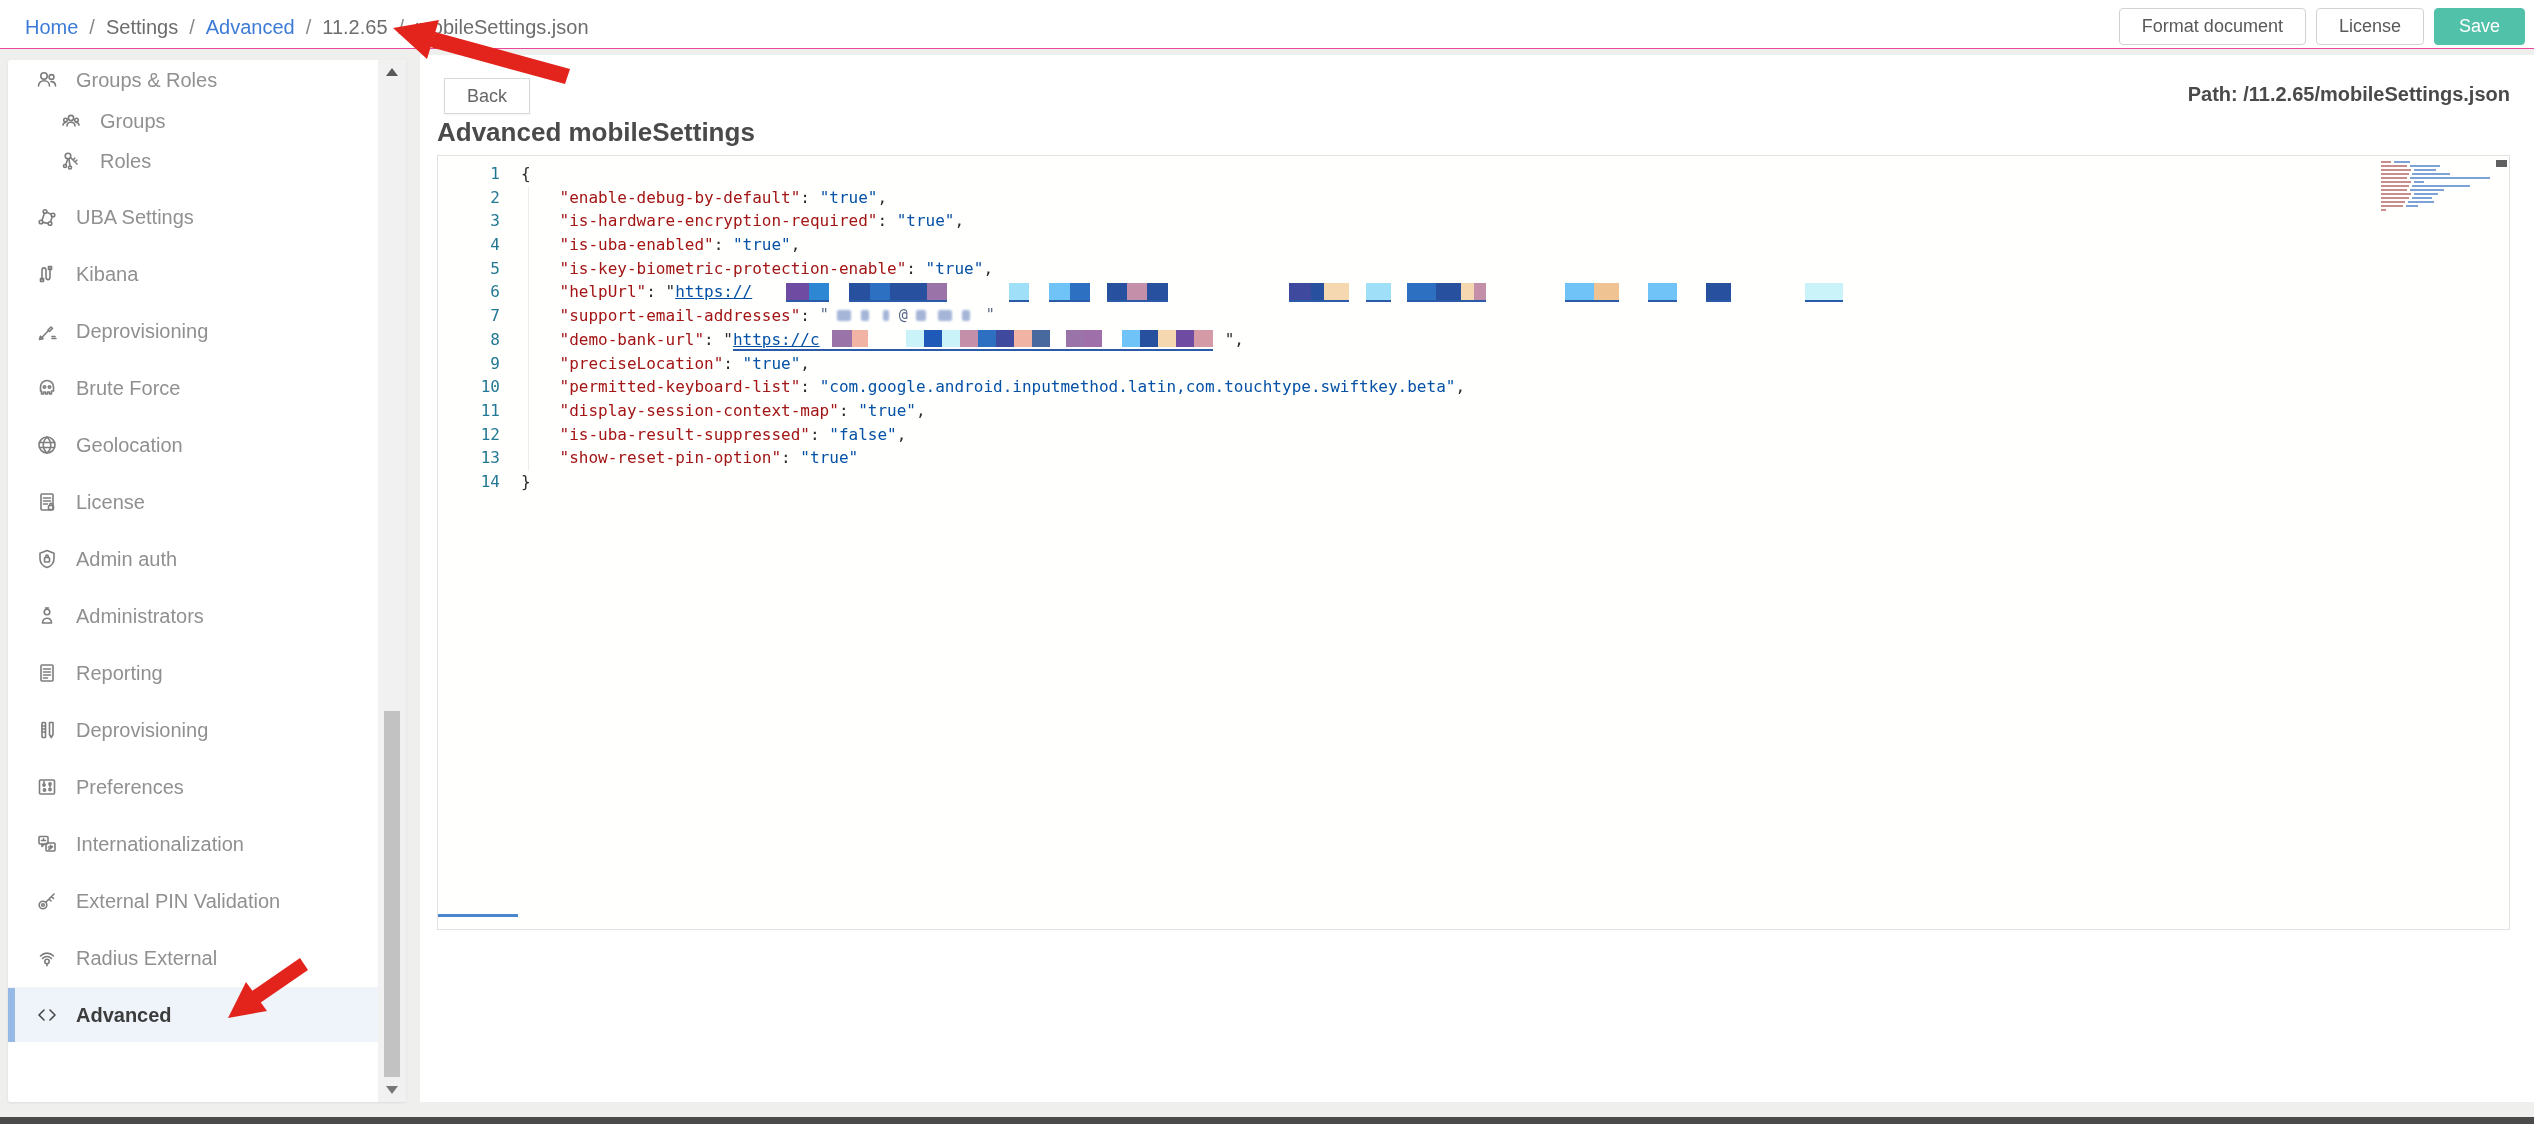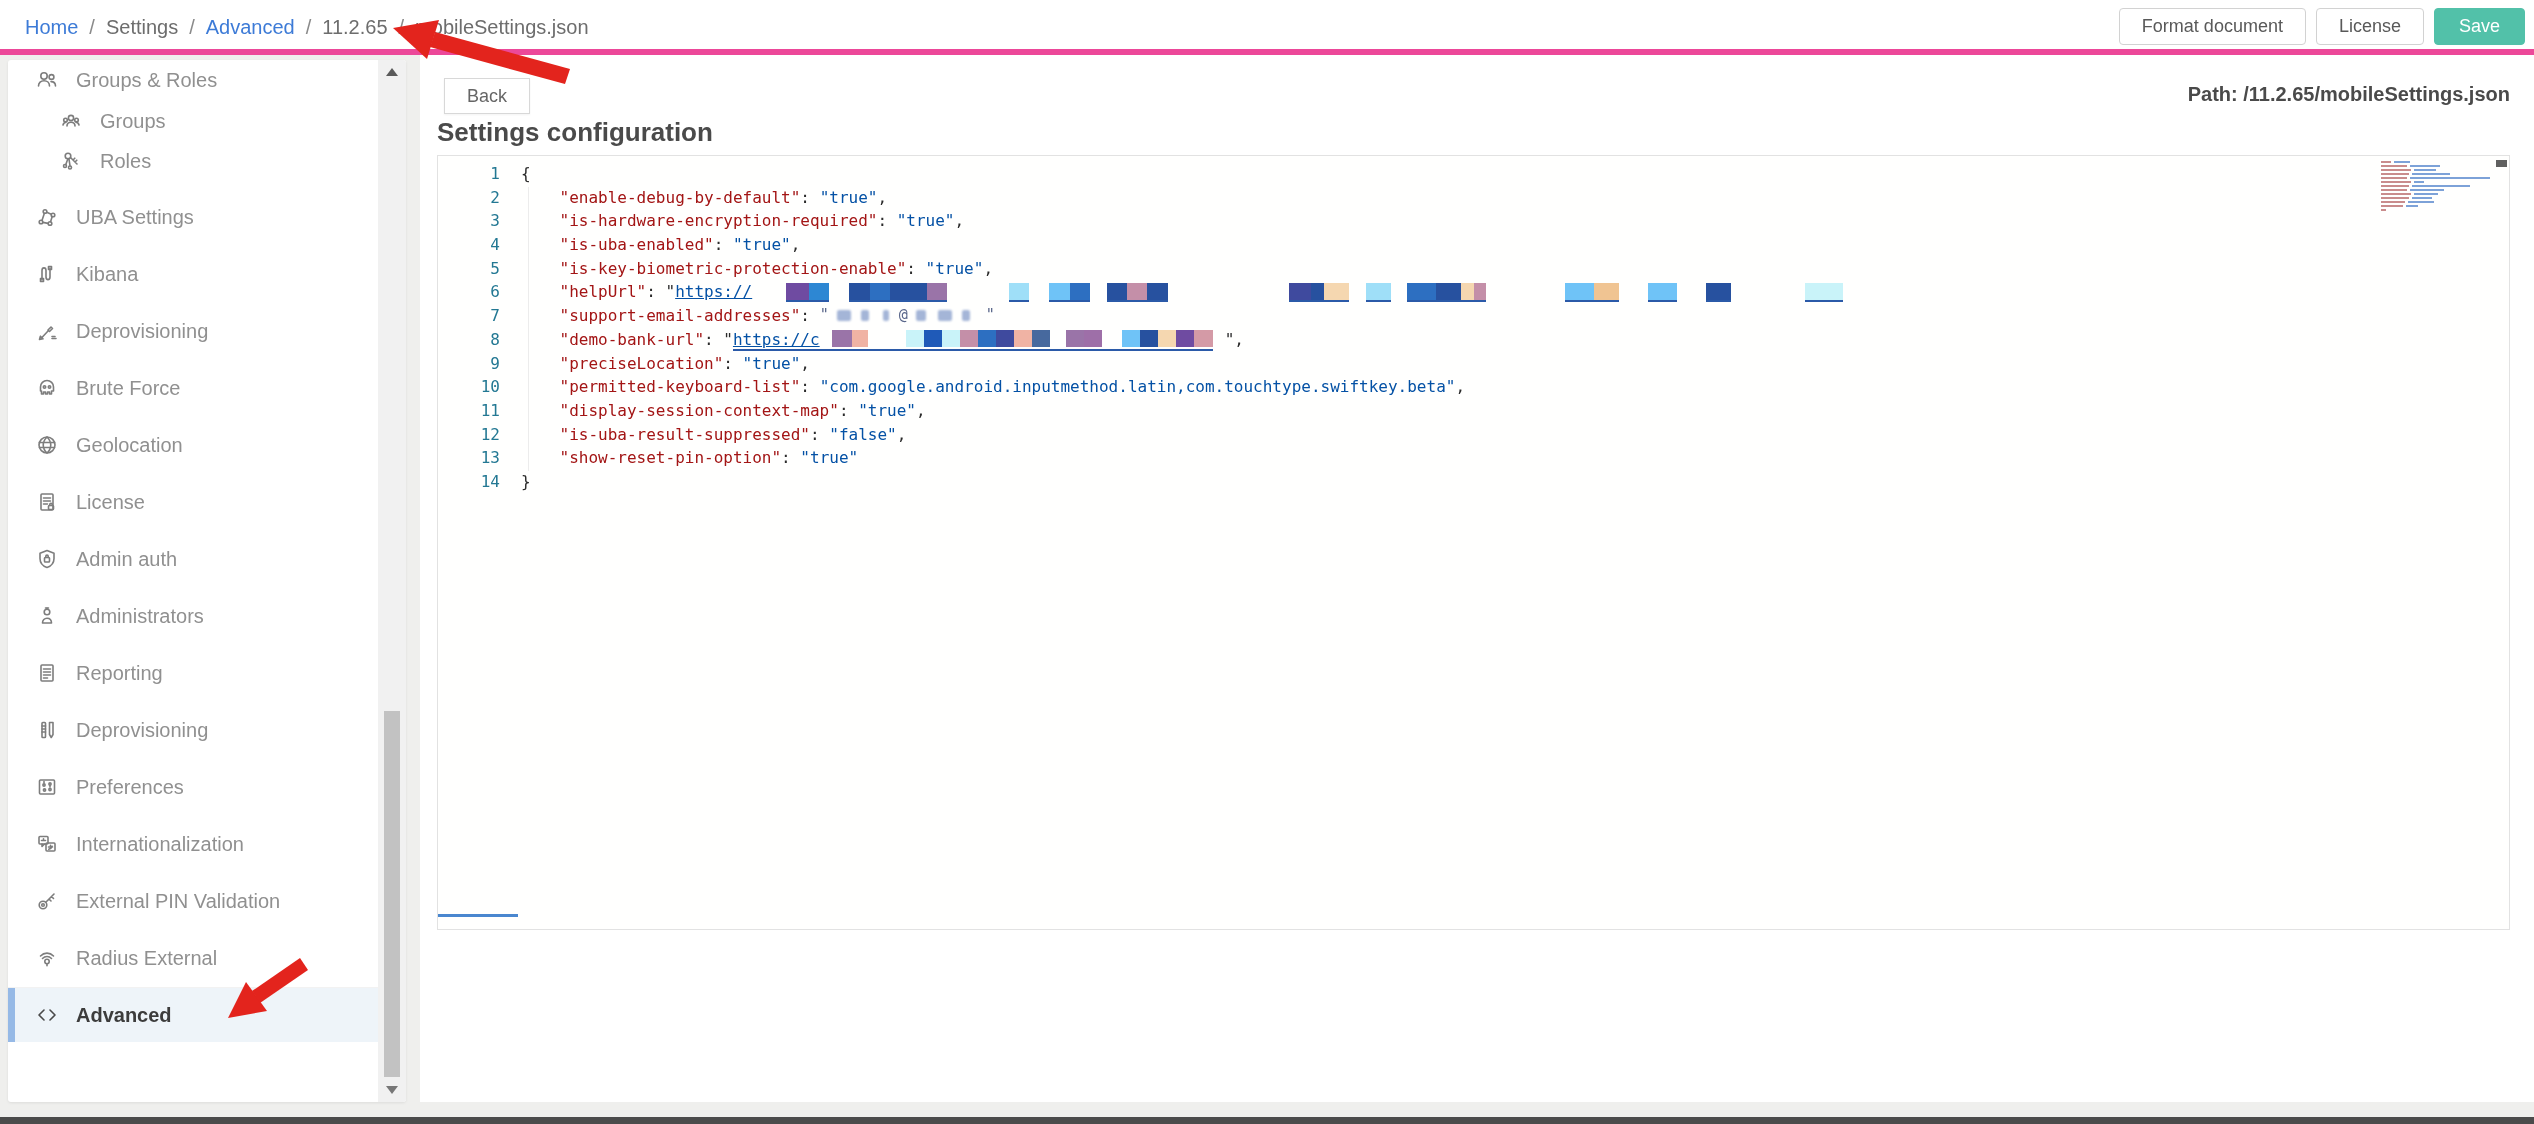--- a/index.html
+++ b/index.html
@@ -1,21 +1,21 @@
 <!DOCTYPE html>
 <html><head>
 <meta charset="utf-8">
 <style>
   * { margin:0; padding:0; box-sizing:border-box; }
   html,body { background:#efefed; }
   body { font-family:"Liberation Sans", sans-serif; }
   #root { position:relative; width:2534px; height:1124px; background:#efefed; overflow:hidden; }
 
   
-  #topbar { position:absolute; left:0; top:0; width:2534px; height:55px; background:#ffffff; border-bottom:6px solid #ec4899; }
+  #topbar { position:absolute; left:0; top:0; width:2534px; height:49px; background:#ffffff; border-bottom:1px solid #ec4899; }
   #breadcrumb { position:absolute; left:25px; top:0; height:55px; display:flex; align-items:center; gap:11px; font-size:20px; color:#6d6d6d; }
   #breadcrumb .bc-link { color:#3d7bd7; cursor:pointer; }
   #breadcrumb .bc-sep { color:#8a8a8a; }
   #topbar-buttons { position:absolute; right:9px; top:8px; display:flex; gap:10px; }
   .tb-btn { height:37px; padding:0 22px; background:#fff; border:1px solid #d2d2d2; border-radius:4px; font-size:18px; color:#595959; display:flex; align-items:center; cursor:pointer; font-family:inherit; }
   .tb-btn.save { background:#52c1a9; border-color:#52c1a9; color:#fff; padding:0 24px; }
 
   
   #sidebar { position:absolute; left:8px; top:60px; width:398px; height:1042px; background:#ffffff; border-radius:3px; box-shadow:0 1px 3px rgba(0,0,0,0.08); }
   #sidebar-list { position:absolute; left:0; top:0; width:370px; height:100%; overflow:hidden; }
@@ -288,21 +288,21 @@
       </div>
     <div id="sb-track">
       <div class="sb-arrow" id="sb-arrow-up"></div>
       <div id="sb-thumb"></div>
       <div class="sb-arrow" id="sb-arrow-down"></div>
     </div>
   </div>
 
   <div id="main">
     <button id="back-btn">Back</button>
-    <div id="page-title">Settings configuration</div>
+    <div id="page-title">Advanced mobileSettings</div>
     <div id="path-label">Path: /11.2.65/mobileSettings.json</div>
 
     <div id="editor">
       <div id="indent-guide"></div>
       <div id="code-area">
           <div class="code-line"><span class="ln">1</span><span class="seg-p">{</span></div>
           <div class="code-line"><span class="ln">2</span>    <span class="seg-k">"enable-debug-by-default"</span><span class="seg-p">: </span><span class="seg-v">"true"</span><span class="seg-p">,</span></div>
           <div class="code-line"><span class="ln">3</span>    <span class="seg-k">"is-hardware-encryption-required"</span><span class="seg-p">: </span><span class="seg-v">"true"</span><span class="seg-p">,</span></div>
           <div class="code-line"><span class="ln">4</span>    <span class="seg-k">"is-uba-enabled"</span><span class="seg-p">: </span><span class="seg-v">"true"</span><span class="seg-p">,</span></div>
           <div class="code-line"><span class="ln">5</span>    <span class="seg-k">"is-key-biometric-protection-enable"</span><span class="seg-p">: </span><span class="seg-v">"true"</span><span class="seg-p">,</span></div>

